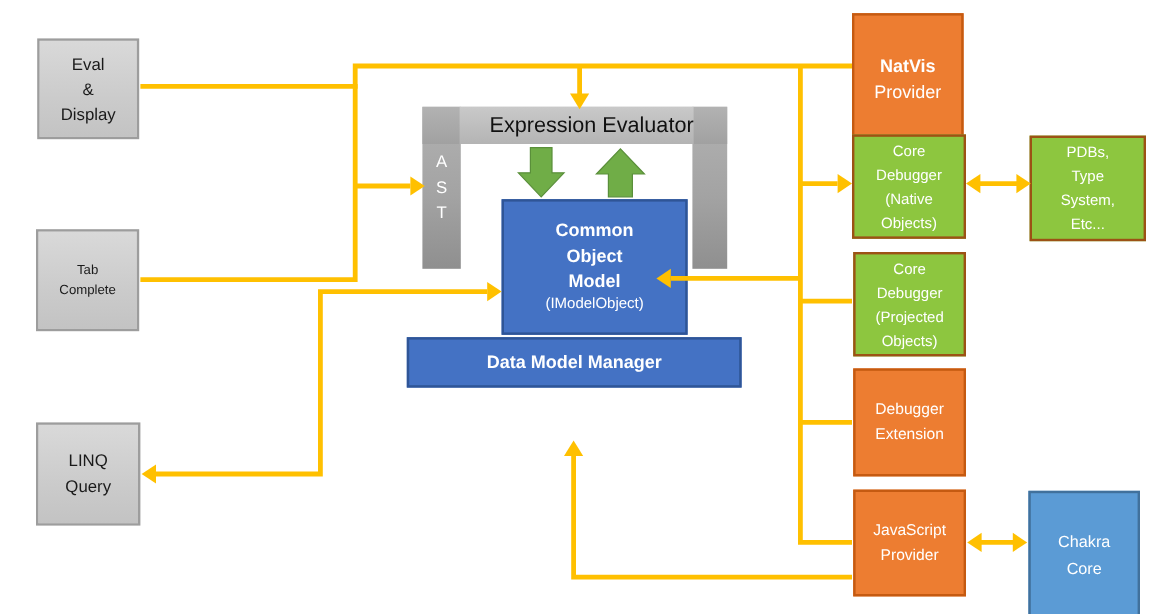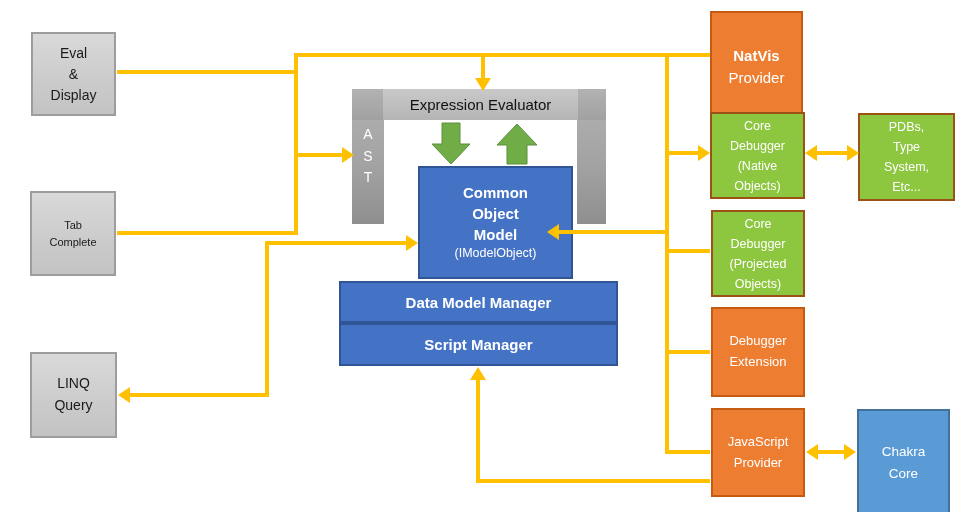--- a/index.html
+++ b/index.html
@@ -24,22 +24,22 @@
   .pillar {
     position:absolute; background:linear-gradient(180deg,#b2b2b2 0%, #a3a3a3 55%, #8f8f8f 100%);
   }
   .ee-bar {
     position:absolute; left:352px; top:89px; width:254px; height:31px;
     background:linear-gradient(180deg,#b2b2b2,#a1a1a1);
   }
   .ee-inner {
     position:absolute; left:31px; right:28px; top:0; bottom:0;
     background:linear-gradient(180deg,#c9c9c9,#b4b4b4);
-    display:flex; align-items:center; justify-content:center;
-    font-size:15px; color:#111;
+    display:flex; align-items:center; justify-content:flex-end;
+    font-size:18px; color:#111;
   }
   .ast-letters {
     position:absolute; inset:0; display:flex; flex-direction:column;
     align-items:center; justify-content:center;
     color:#fff; font-size:14px; line-height:1.55;
   }
   svg.wires { position:absolute; left:0; top:0; z-index:5; pointer-events:none; }
   .wire    { fill:none; stroke:var(--connector,#FFC000); stroke-width:4; stroke-linejoin:miter; }
   .tip     { fill:var(--connector,#FFC000); stroke:none; }
   .gArrow  { fill:var(--green-arrow,#70AD47); stroke:#5a8f3a; stroke-width:1; }
@@ -84,23 +84,20 @@
     <span>Common</span>
     <span>Object</span>
     <span>Model</span>
     <span class="sub" style="font-size:12.5px">(IModelObject)</span>
   </div>
 
   <div class="box blue" style="left:339px;top:281px;width:279px;height:42px;font-size:15px">
     <span>Data Model Manager</span>
   </div>
 
-  <div class="box blue" style="left:339px;top:323px;width:279px;height:43px;font-size:15px">
-    <span>Script Manager</span>
-  </div>
 
   <div class="box orange" style="left:710px;top:11px;width:93px;height:112px;font-size:15px;line-height:1.5">
     <span style="font-weight:bold">NatVis</span>
     <span>Provider</span>
   </div>
 
   <div class="box green" style="left:710px;top:112px;width:95px;height:87px;font-size:12.5px;line-height:1.6">
     <span>Core</span>
     <span>Debugger</span>
     <span>(Native</span>

